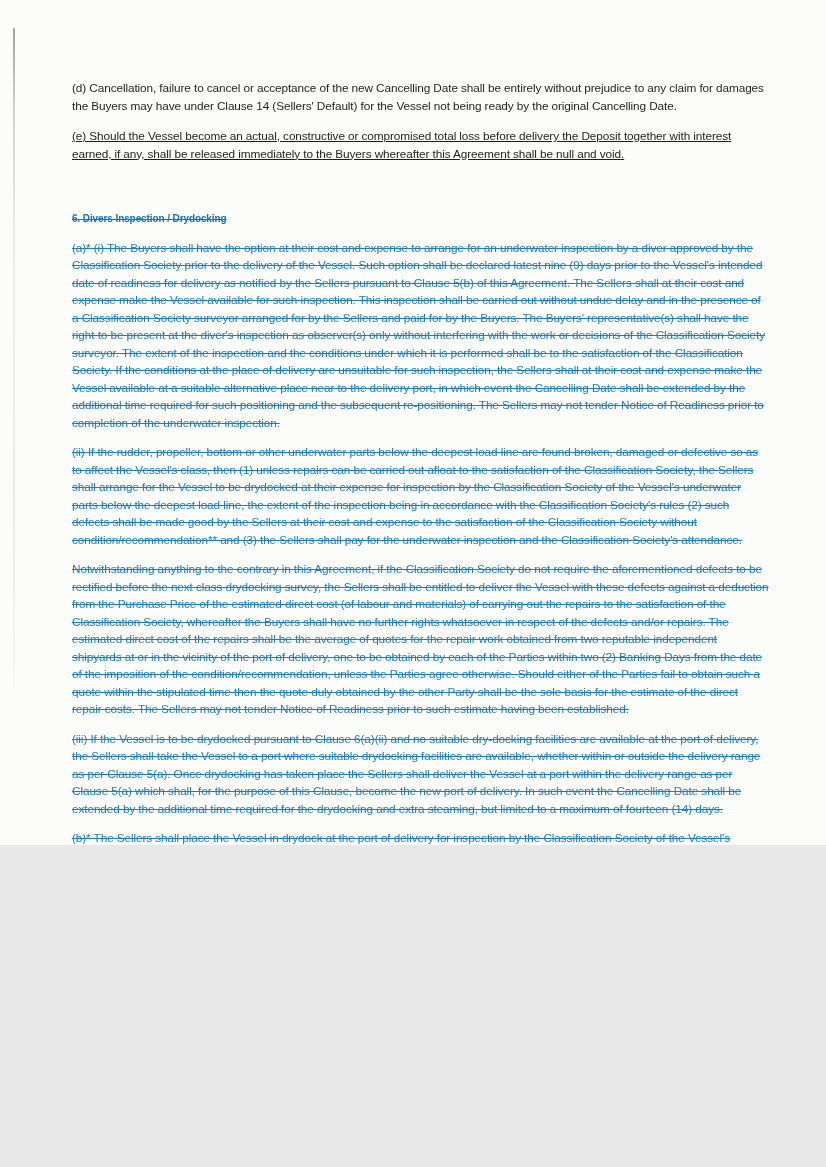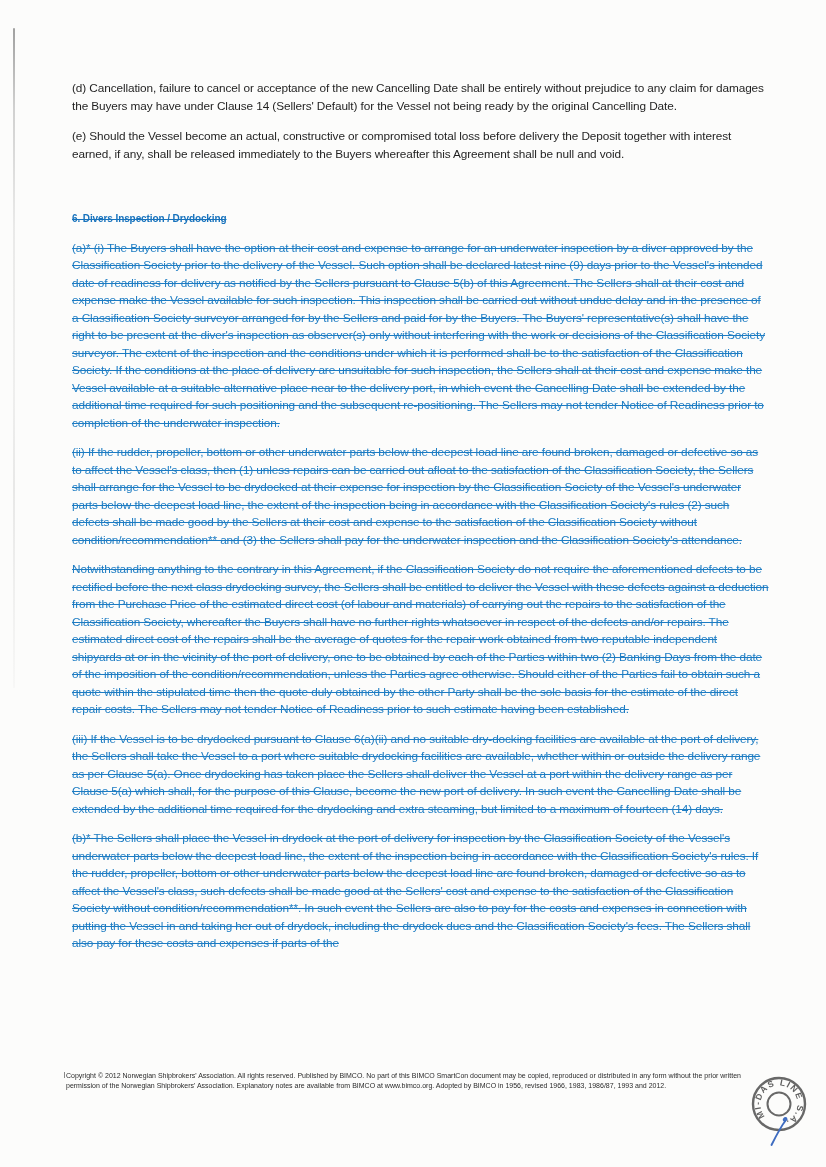--- a/index.html
+++ b/index.html
@@ -1,33 +1,33 @@
 <!DOCTYPE html>
 <html><head>
 <meta charset="utf-8">
 <style>
   html,body{margin:0;padding:0;background:#e8e8e8;}
   .page{
     position:relative;
-    width:826px;height:1167px;
+    width:826px;height:845px;
     background:#fcfcfb;
     overflow:hidden;
     font-family:"Liberation Sans", sans-serif;
   }
   .content{
     position:absolute;
     left:72px;top:80px;width:697px;
     font-size:11.8px;
     line-height:17.5px;
     letter-spacing:-0.1px;
     color:#1f1f1f;
     filter:blur(0.15px);
   }
   .para{margin:0 0 13px 0;}
-  .para-e{margin:0;}
+  .para-e{margin:0;text-decoration:underline;}
   .clause-heading{
     margin:47px 0 12px 0;
     font-weight:bold;
     font-size:10px;
     color:#1873bd;
     text-decoration:line-through;
     text-decoration-thickness:1.4px;
   }
   .struck{
     color:#1d7cc3;

